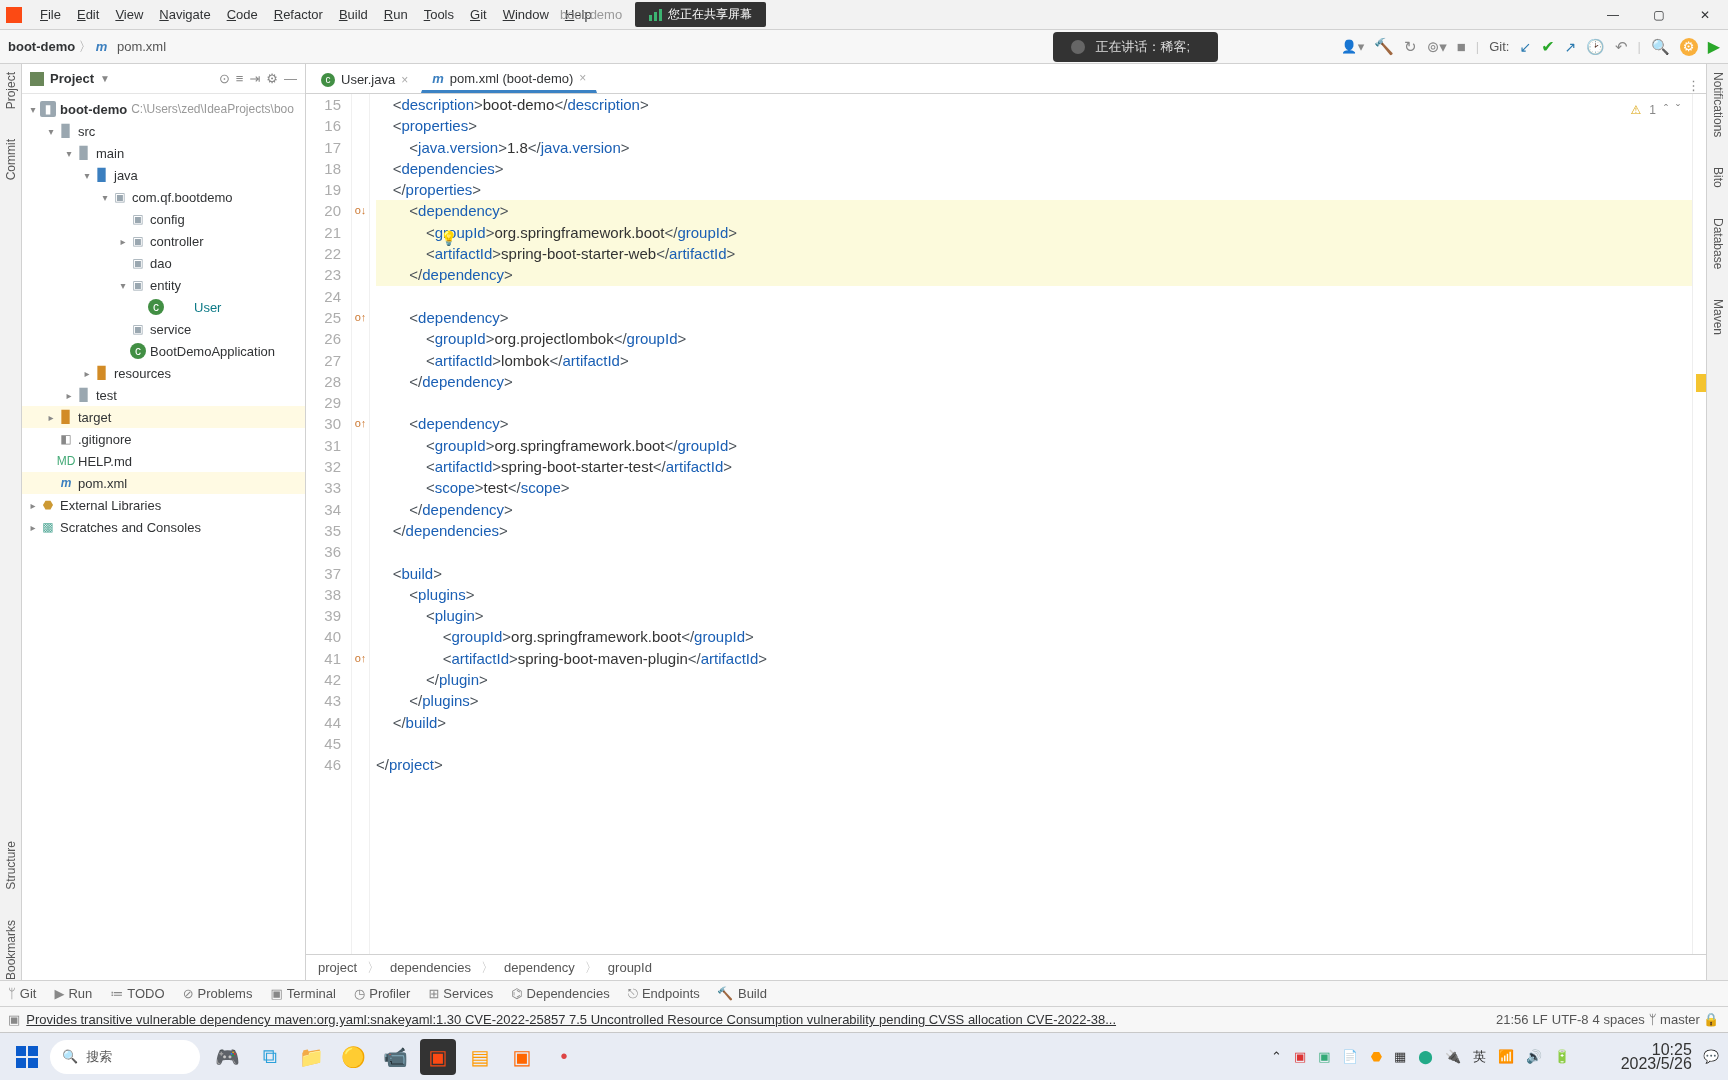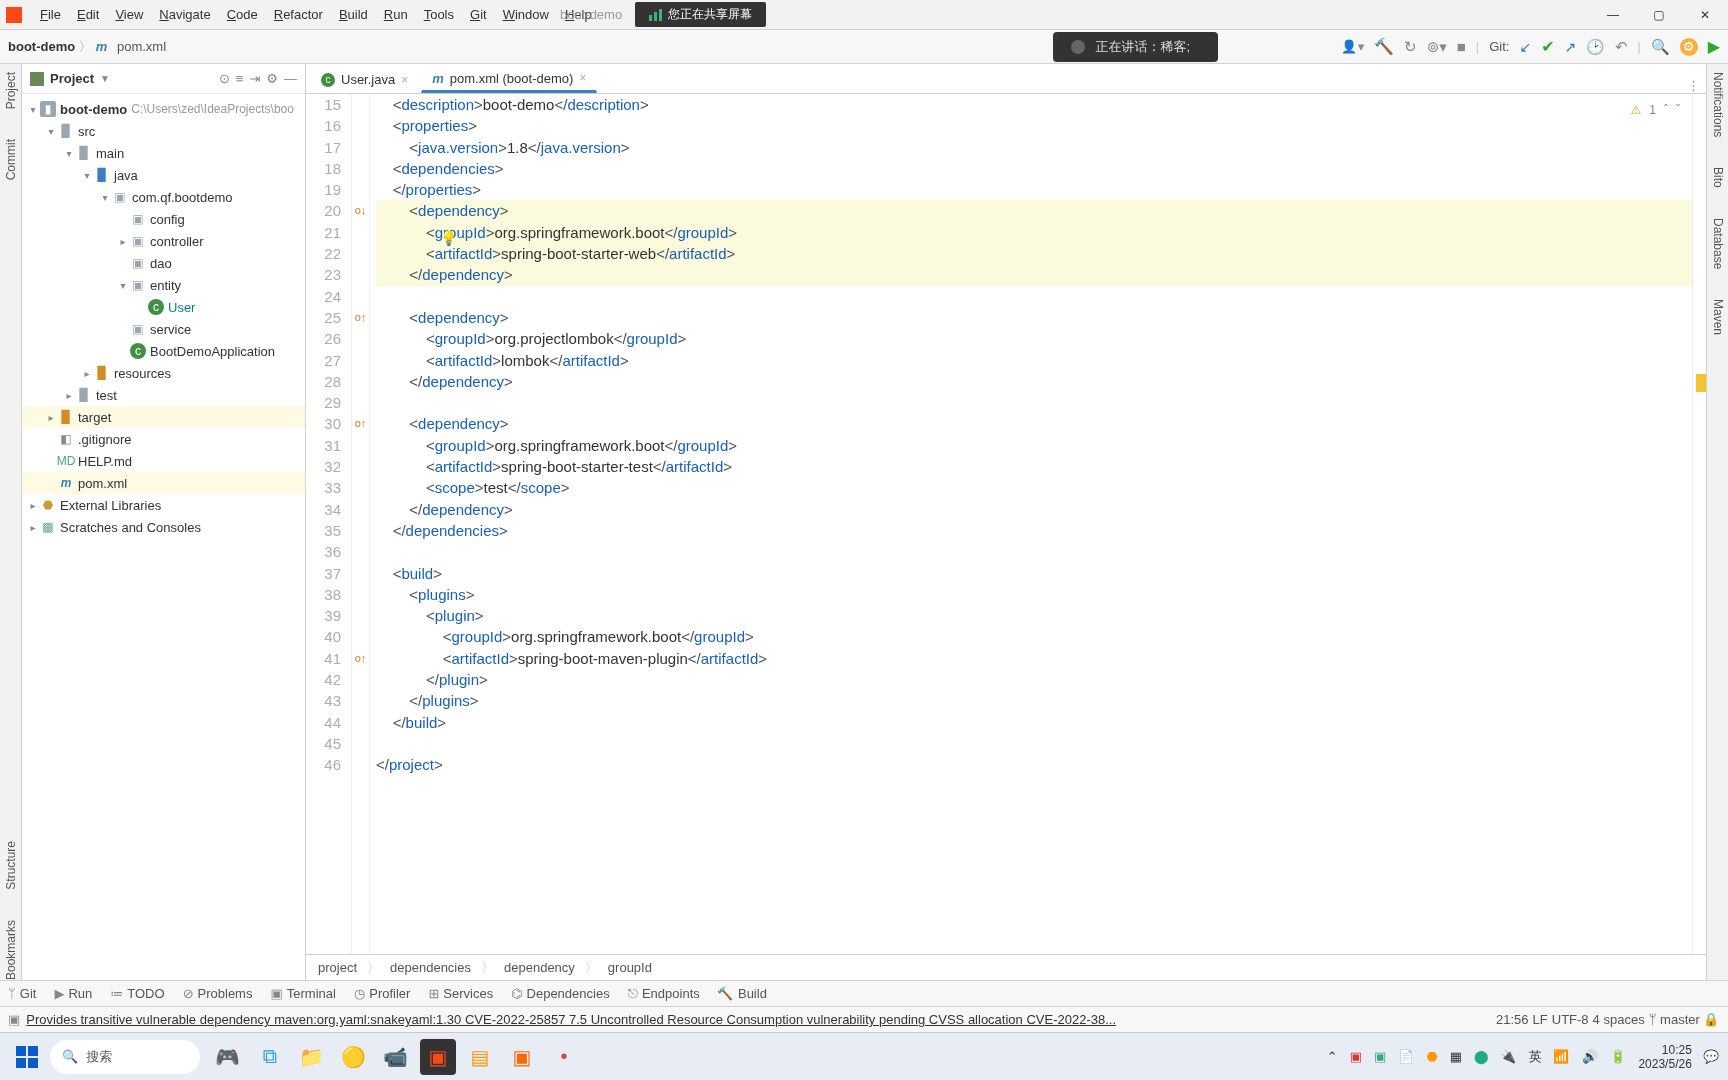--- a/index.html
+++ b/index.html
@@ -50,21 +50,21 @@
 .ic-pkg { color:#9aa7b0; }
 .ic-cls { background:#428f44; color:#fff; border-radius:50%; font-size:10px; }
 .ic-m { color:#3b7fbf; font-style:italic; font-weight:bold; }
 .ic-res { color:#d28b26; }
 .ic-tgt { color:#d28b26; }
 .ic-txt { color:#888; font-size:10px; }
 .node.sel { background:#fffae3; }
 .node .lbl { }
 .node .path { color:#999; margin-left:4px; font-size:12px;text-align:center; }
 .node .bold { font-weight:bold; }
-.node .col-c { color:#0d7a87; }
+.node .col-c { color:#0d7a87;margin-left:26px; }
 .editor { flex:1; display:flex; flex-direction:column; background:#fff; }
 .tabs { height:30px; display:flex; align-items:flex-end; border-bottom:1px solid #d1d1d1; padding:0 4px; gap:2px; position:relative; }
 .tab { height:28px; display:flex; align-items:center; padding:0 10px; gap:6px; border:1px solid transparent; border-bottom:none; cursor:default; font-size:13px; }
 .tab.act { border-bottom:3px solid #3b82c4; }
 .tab .cls { color:#aaa; font-size:12px; }
 .tab .ic-c { width:14px; height:14px; border-radius:50%; background:#428f44; color:#fff; text-align:center; font-size:10px; line-height:14px; }
 .tab .ic-mx { color:#3b7fbf; font-style:italic; font-weight:bold; }
 .tabs .opts { position:absolute; right:6px; color:#888; }
 .code { flex:1; display:flex; overflow:auto; font-family:"JetBrains Mono","Consolas",monospace; font-size:15px; line-height:21.3px; position:relative; }
 .gut { width:46px; background:#fff; text-align:right; color:#adadad; padding-right:10px; border-right:1px solid #f0f0f0; user-select:none; }
@@ -91,21 +91,21 @@
 .status .msg { flex:1; overflow:hidden; text-overflow:ellipsis; white-space:nowrap;text-decoration:underline; }
 .status .r { display:flex; gap:4px; color:#555; }
 .taskbar { height:48px; background:#e8ecf4; border-top:1px solid #c8c8c8; display:flex; align-items:center; padding:0 8px; gap:4px; position:relative; }
 .taskbar .start { width:38px; height:38px; display:flex; align-items:center; justify-content:center; }
 .taskbar .start .w { display:grid; grid-template-columns:10px 10px; grid-template-rows:10px 10px; gap:2px; }
 .taskbar .start .w span { background:#0a5bcc; }
 .taskbar .search { height:34px; width:150px; background:#fff; border-radius:17px; display:flex; align-items:center; padding:0 12px; gap:8px; color:#555; }
 .taskbar .apps { display:flex; gap:6px; margin-left:6px; }
 .taskbar .app { width:36px; height:36px; display:flex; align-items:center; justify-content:center; border-radius:4px; font-size:20px; }
 .taskbar .tray { position:absolute; right:8px; display:flex; align-items:center; gap:12px; font-size:13px; color:#333; }
-.taskbar .clock { text-align:right; font-size:12px; line-height:14px; }
+.taskbar .clock { text-align:right; font-size:16px; line-height:14px;margin-left:38px; }
 </style>
 </head>
 <body>
 
 <div class="menubar">
   <div class="logo"></div>
   <div id="menuitems" style="display: flex;">
       <span class="mi"><u>F</u>ile</span>
       <span class="mi"><u>E</u>dit</span>
       <span class="mi"><u>V</u>iew</span>

